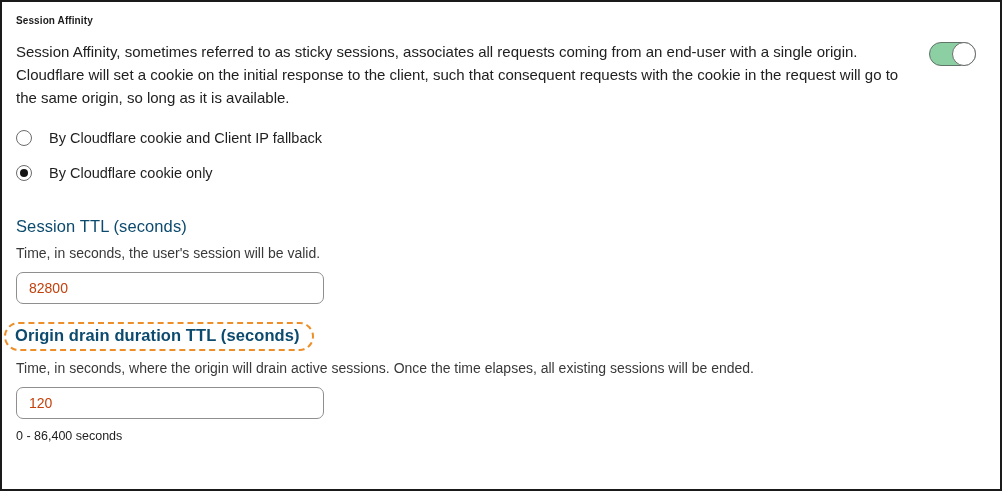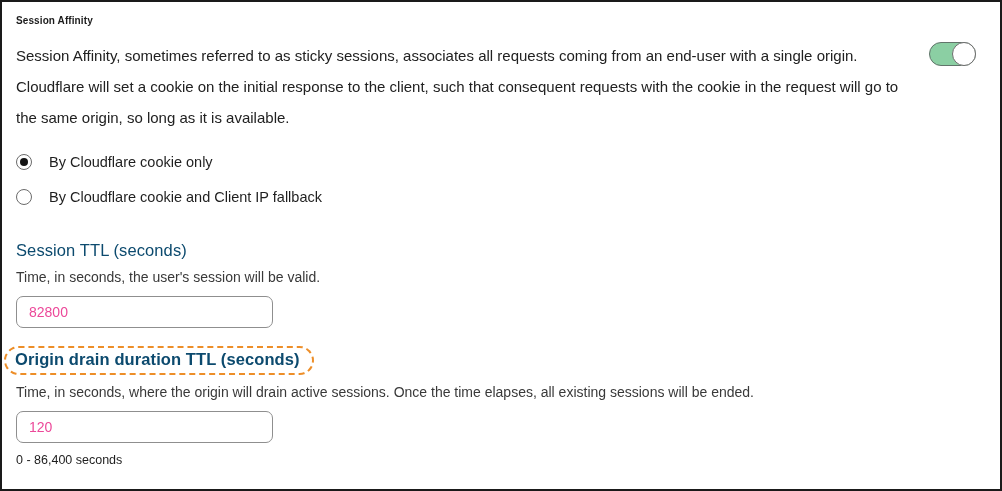--- a/index.html
+++ b/index.html
@@ -24,21 +24,21 @@
   }
 
   .header-row {
     display: flex;
     align-items: flex-start;
     margin-top: 14px;
   }
   .description {
     width: 896px;
     font-size: 15px;
-    line-height: 31px;
+    line-height: 23px;
     color: #212121;
   }
   .toggle-wrap { margin-left: auto; padding-top: 2px; padding-right: 10px; }
   .toggle {
     width: 47px;
     height: 24px;
     border-radius: 13px;
     background: #8bcfa3;
     border: 1px solid #61746a;
     position: relative;
@@ -102,27 +102,27 @@
     font-weight: bold;
   }
   .field-desc {
     margin-top: 9px;
     font-size: 14px;
     color: #393939;
   }
   .ttl-input {
     display: block;
     margin-top: 11px;
-    width: 257px;
+    width: 308px;
     height: 32px;
     border: 1px solid #8f8f8f;
     border-radius: 7px;
     padding: 0 12px;
     font-size: 14px;
-    color: #ec4899;
+    color: #c2410c;
     font-family: "Liberation Sans", sans-serif;
     outline: none;
     background: #ffffff;
   }
   .range-hint {
     margin-top: 10px;
     font-size: 12.5px;
     color: #1e1e1e;
   }
 </style>
@@ -138,26 +138,26 @@
       <div class="description">Session Affinity, sometimes referred to as sticky sessions, associates all requests coming from an end-user with a single origin. Cloudflare will set a cookie on the initial response to the client, such that consequent requests with the cookie in the request will go to the same origin, so long as it is available.</div>
       <div class="toggle-wrap">
         <div class="toggle">
           <div class="knob"></div>
         </div>
       </div>
     </div>
 
     <div class="radio-group">
       <div class="radio-row">
+        <span class="radio-circle"></span>
+        <span class="radio-label">By Cloudflare cookie and Client IP fallback</span>
+      </div>
+      <div class="radio-row">
         <span class="radio-circle checked"></span>
         <span class="radio-label">By Cloudflare cookie only</span>
-      </div>
-      <div class="radio-row">
-        <span class="radio-circle"></span>
-        <span class="radio-label">By Cloudflare cookie and Client IP fallback</span>
       </div>
     </div>
 
     <div class="field">
       <div class="field-heading">Session TTL (seconds)</div>
       <div class="field-desc">Time, in seconds, the user's session will be valid.</div>
       <input class="ttl-input" type="text" value="82800" style="">
     </div>
 
     <div class="field">

